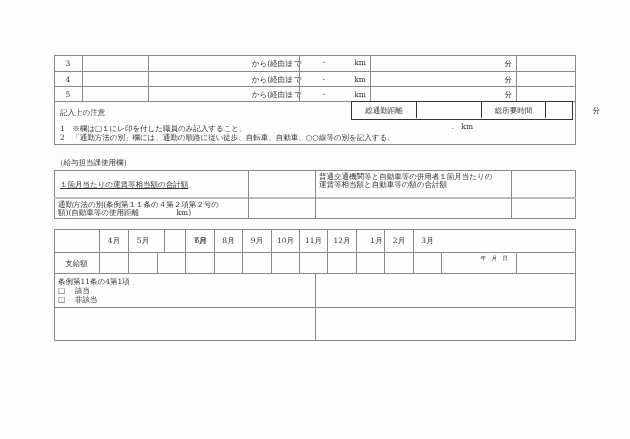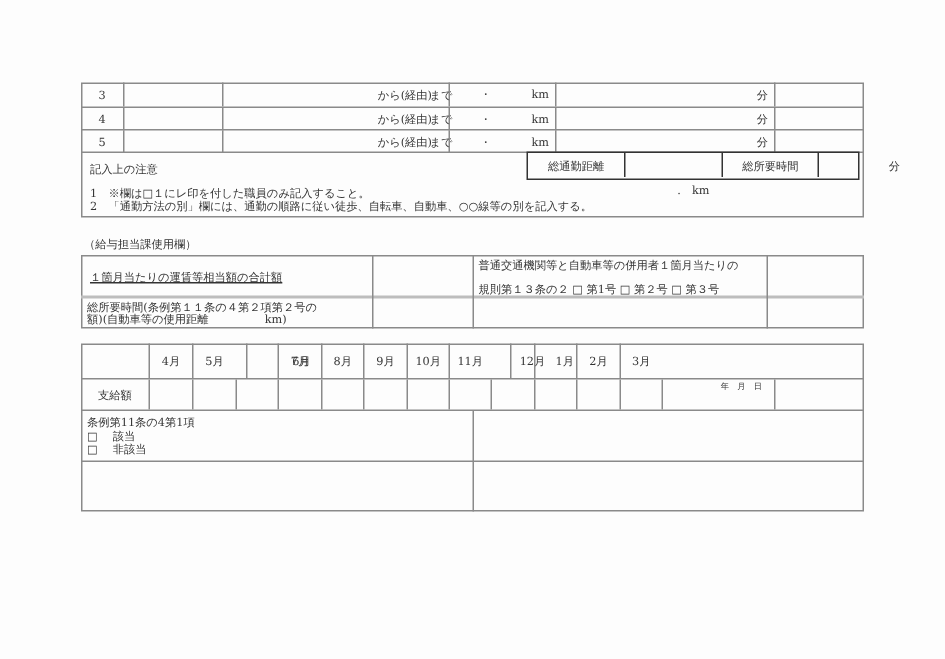--- a/index.html
+++ b/index.html
@@ -94,46 +94,46 @@
 <div>
   <div class="abs t" style="left:56px;top:158px;">（給与担当課使用欄）</div>
 
   <div class="abs b" style="left:54px;top:170px;width:522px;height:49px;"></div>
   <div class="abs" style="left:54px;top:197px;width:522px;height:2px;background:#bdbdbd;"></div>
 
   <div class="abs t left" style="left:60px;top:171px;height:27px;">１箇月当たりの運賃等相当額の合計額</div>
   <div class="abs bl" style="left:248px;top:170px;width:67px;height:49px;"></div>
   <div class="abs bl" style="left:315px;top:170px;width:196px;height:49px;">
     <div class="abs t" style="left:3px;top:2px;">普通交通機関等と自動車等の併用者１箇月当たりの</div>
-    <div class="abs t" style="left:3px;top:18px;">規則第１３条の２ □ 第1号 □ 第２号 □ 第３号</div>
+    <div class="abs t" style="left:3px;top:10px;">運賃等相当額と自動車等の額の合計額</div>
   </div>
   <div class="abs bl" style="left:511px;top:170px;width:65px;height:49px;"></div>
 
-  <div class="abs t" style="left:58px;top:200px;">総所要時間(条例第１１条の４第２項第２号の</div>
+  <div class="abs t" style="left:58px;top:200px;">通勤方法の別(条例第１１条の４第２項第２号の</div>
   <div class="abs t" style="left:58px;top:208px;">額)(自動車等の使用距離　　　　　km)</div>
 </div>
 
 <div>
   <div class="abs b" style="left:54px;top:229px;width:522px;height:112px;"></div>
   <div class="abs bt" style="left:54px;top:252px;width:522px;height:1px;"></div>
   <div class="abs bt" style="left:54px;top:273px;width:522px;height:1px;"></div>
   <div class="abs bt" style="left:54px;top:307px;width:522px;height:1px;"></div>
 
   <div class="abs" style="left:54px;top:229px;width:522px;height:44px;">
     <div class="abs t center" style="left:0;top:24px;width:45px;height:20px;">支給額</div>
 
     <div class="abs bl t center" style="left:45px;top:0;width:29px;height:23px;">4月</div>
     <div class="abs bl t center" style="left:74px;top:0;width:29px;height:23px;">5月</div>
     <div class="abs bl t center" style="left:110px;top:0;width:28px;height:23px;padding-left:36px;">6月</div>
     <div class="abs bl t center" style="left:131px;top:0;width:29px;height:23px;">7月</div>
     <div class="abs bl t center" style="left:160px;top:0;width:28px;height:23px;">8月</div>
     <div class="abs bl t center" style="left:188px;top:0;width:29px;height:23px;">9月</div>
     <div class="abs bl t center" style="left:217px;top:0;width:28px;height:23px;">10月</div>
     <div class="abs bl t center" style="left:245px;top:0;width:28px;height:23px;">11月</div>
-    <div class="abs bl t center" style="left:273px;top:0;width:29px;height:23px;margin-left:13px;">12月</div>
+    <div class="abs bl t center" style="left:273px;top:0;width:29px;height:23px;">12月</div>
     <div class="abs bl t center" style="left:302px;top:0;width:28px;height:23px;padding-left:12px;">1月</div>
     <div class="abs bl t center" style="left:330px;top:0;width:29px;height:23px;">2月</div>
     <div class="abs bl t center" style="left:359px;top:0;width:28px;height:23px;">3月</div>
 
     <div class="abs bl" style="left:45px;top:24px;width:29px;height:20px;"></div>
     <div class="abs bl" style="left:74px;top:24px;width:29px;height:20px;"></div>
     <div class="abs bl" style="left:103px;top:24px;width:28px;height:20px;"></div>
     <div class="abs bl" style="left:131px;top:24px;width:29px;height:20px;"></div>
     <div class="abs bl" style="left:160px;top:24px;width:28px;height:20px;"></div>
     <div class="abs bl" style="left:188px;top:24px;width:29px;height:20px;"></div>

